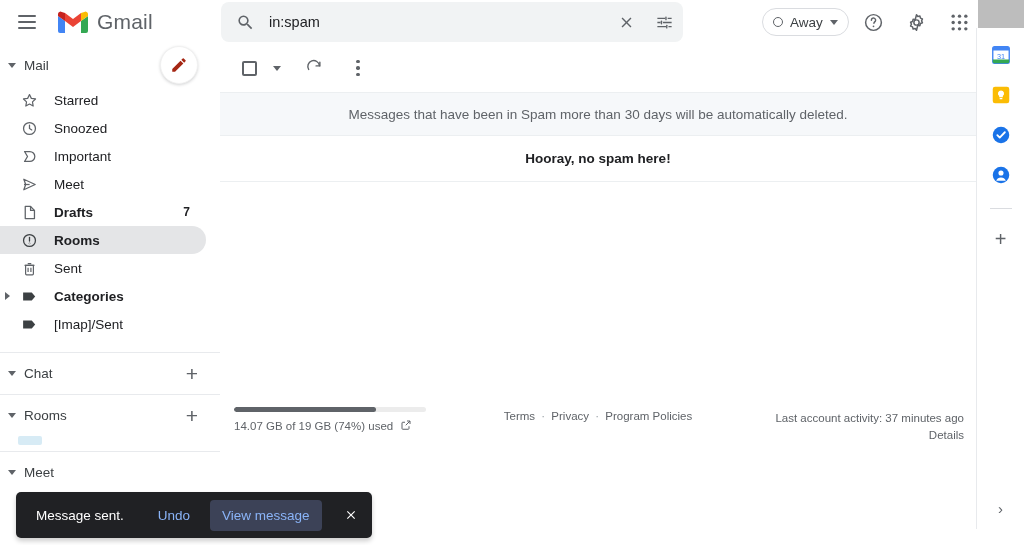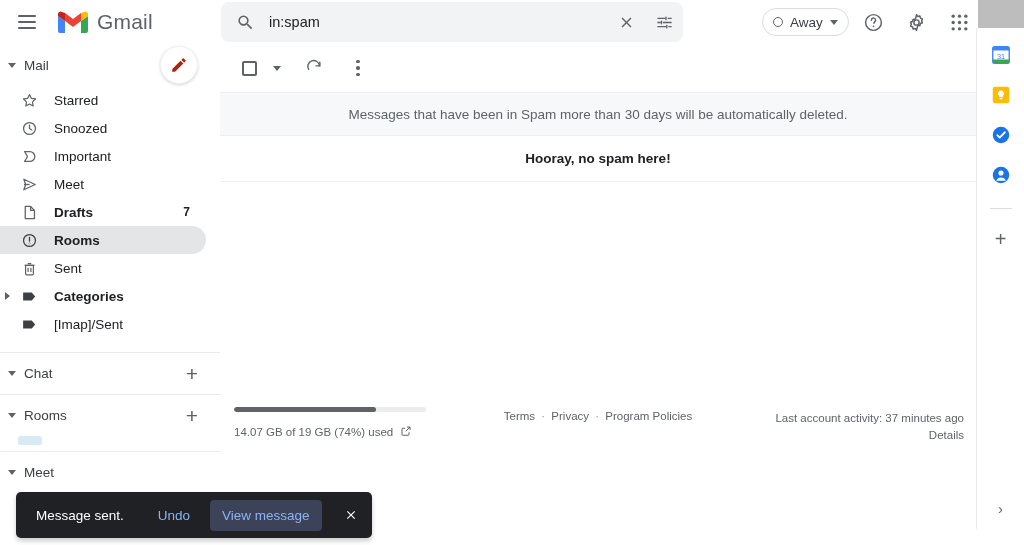--- a/index.html
+++ b/index.html
@@ -106,21 +106,21 @@
   .empty-state {
     height:46px;display:flex;align-items:center;justify-content:center;
     font-size:13.5px;color:#202124;font-weight:bold;
     border-bottom:1px solid #eceff1;
   }
 
   .footer { position:absolute; left:0; bottom:92px; width:756px; height:46px; font-size:11.5px; color:#5f6368;}
   .f-storage { position:absolute; left:14px; top:0; width:260px; }
   .bar-bg { width:192px;height:5px;background:#ececec;border-radius:3px;overflow:hidden; }
   .bar-fill { height:5px;background:#5f6368;border-radius:3px; }
-  .storage-txt { margin-top:13px; display:flex;align-items:center;gap:7px;}
+  .storage-txt { margin-top:7px; display:flex;align-items:center;gap:7px;}
   .f-links { position:absolute; left:0; right:0; top:3px; text-align:center; }
   .f-links span { color:#5f6368; cursor:pointer; }
   .f-links .sep { margin:0 3px; color:#9aa0a6; }
   .f-activity { position:absolute; right:12px; top:3px; text-align:right; line-height:17px;}
   .f-activity .det { cursor:pointer; }
 
   
   .rail {
     position:absolute; right:0; top:28px; width:48px; height:501px;
     background:#fff; border-left:1px solid #e8eaed;

